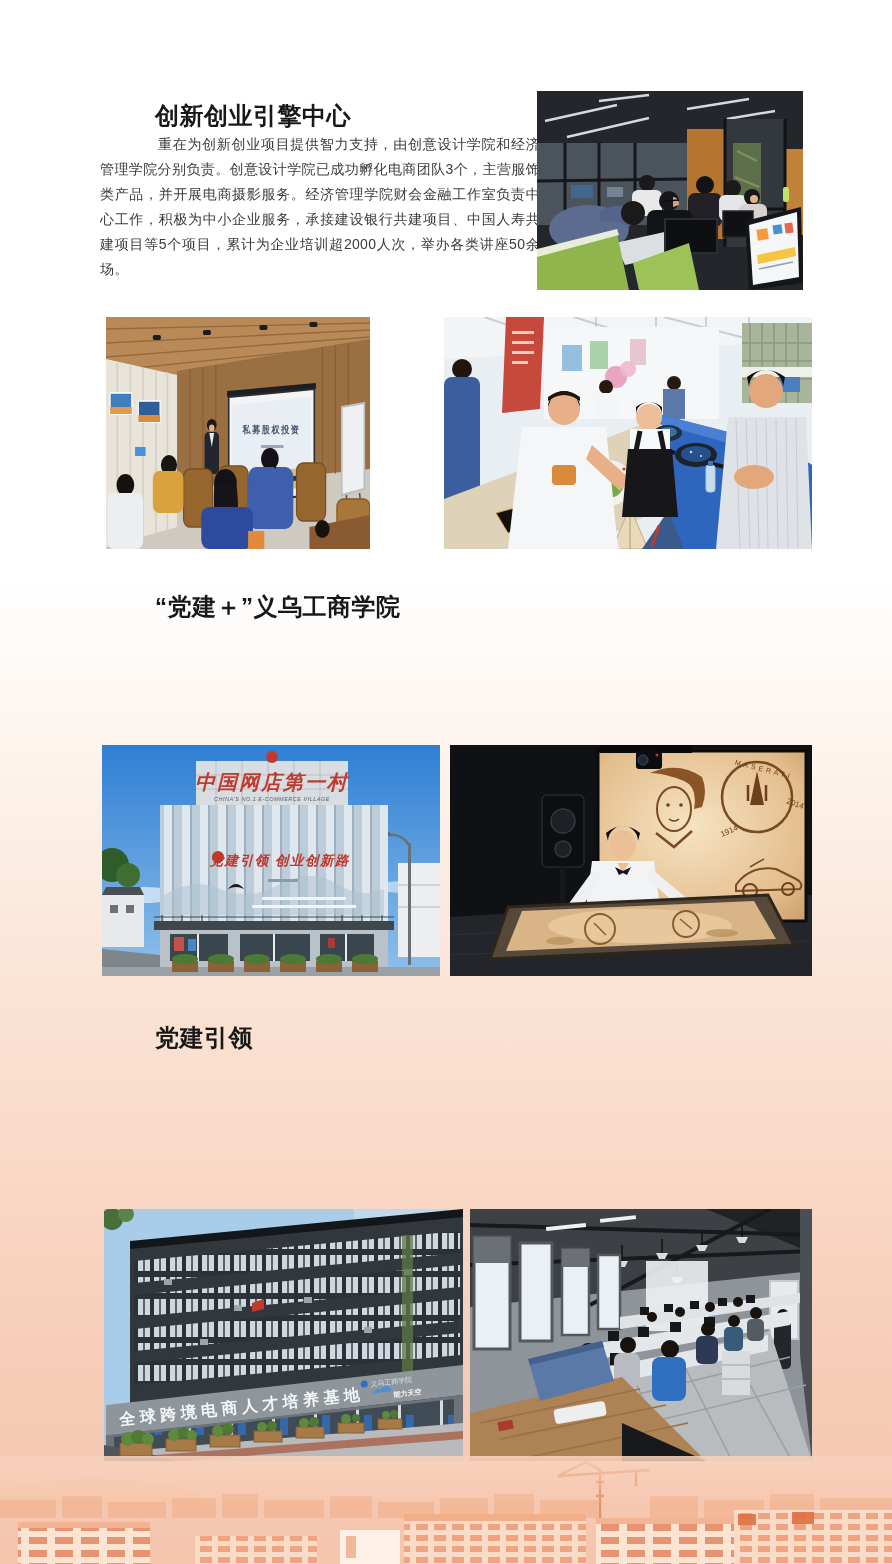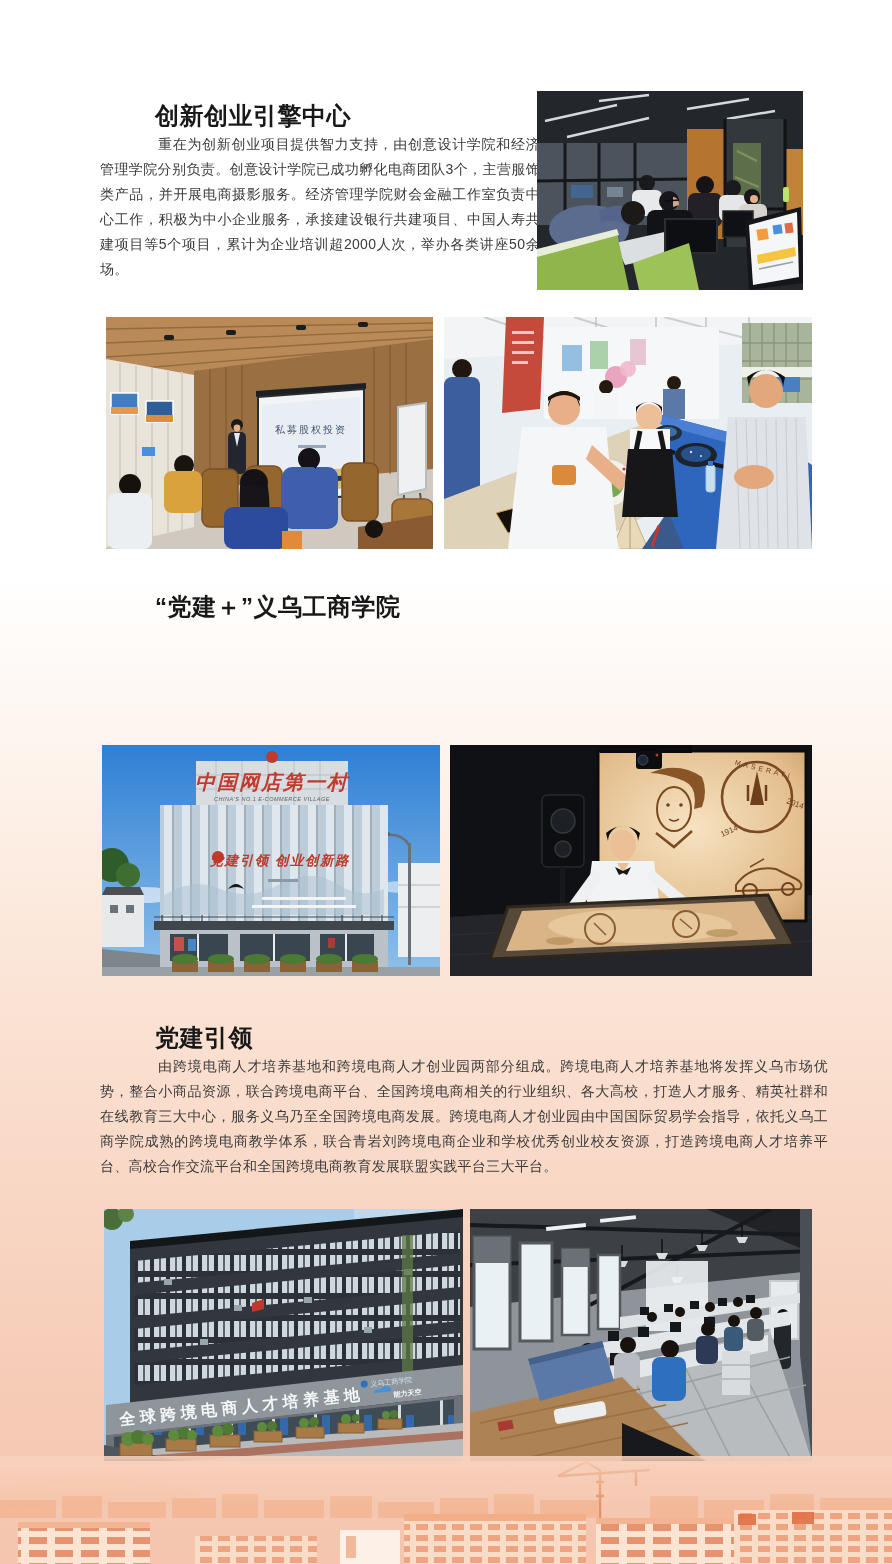--- a/index.html
+++ b/index.html
@@ -101,21 +101,21 @@
         <polygon points="212,134 260,121 262,186 216,194" fill="#f4f6f8"></polygon>
         <rect x="220" y="138" width="11" height="11" fill="#f59b3e" transform="rotate(-8 225 143)"></rect>
         <rect x="236" y="134" width="9" height="9" fill="#4a90d9" transform="rotate(-8 240 138)"></rect>
         <rect x="248" y="132" width="8" height="10" fill="#e06a4a" transform="rotate(-8 252 137)"></rect>
         <polygon points="220,164 258,156 259,165 221,173" fill="#f5c542"></polygon>
         <line x1="222" y1="178" x2="256" y2="171" stroke="#9aa0a8" stroke-width="1.5"></line>
       </g>
     </svg>
   </figure>
 
-  <figure class="photo" style="left:106px;top:317px;width:327px;height:232px;margin:0;">
+  <figure class="photo" style="left:106px;top:317px;width:264px;height:232px;margin:0;font-weight:bold;">
     <svg viewBox="0 0 327 232" preserveAspectRatio="none">
       <rect x="0" y="0" width="327" height="232" fill="#cfc9bf"></rect>
 
       <polygon points="0,0 327,0 327,40 0,82" fill="#b98a57"></polygon>
       <g stroke="#8a6238" stroke-width="1.4" opacity="0.8">
         <line x1="0" y1="12" x2="327" y2="6"></line>
           <line x1="0" y1="26" x2="327" y2="13"></line>
         <line x1="0" y1="40" x2="327" y2="20"></line>
           <line x1="0" y1="54" x2="327" y2="27"></line>
         <line x1="0" y1="68" x2="327" y2="34"></line>
@@ -512,21 +512,20 @@
         <circle cx="236" cy="179" r="13" fill="none" stroke="#8a5e32" stroke-width="2"></circle>
         <line x1="144" y1="178" x2="156" y2="190" stroke="#8a5e32" stroke-width="1.5"></line>
         <line x1="230" y1="174" x2="242" y2="184" stroke="#8a5e32" stroke-width="1.5"></line>
         <ellipse cx="110" cy="196" rx="14" ry="4" fill="#b8935e" opacity="0.8"></ellipse>
         <ellipse cx="272" cy="188" rx="16" ry="4" fill="#b8935e" opacity="0.8"></ellipse>
       </g>
     </svg>
   </figure>
 
   <h2 class="sec-title" style="top:1012px;">党建引领</h2>
-  <p class="sec-body" style="top:1038px;width:728px;">由跨境电商人才培养基地和跨境电商人才创业园两部分组成。跨境电商人才培养基地将发挥义乌市场优势，整合小商品资源，联合跨境电商平台、全国跨境电商相关的行业组织、各大高校，打造人才服务、精英社群和在线教育三大中心，服务义乌乃至全国跨境电商发展。跨境电商人才创业园由中国国际贸易学会指导，依托义乌工商学院成熟的跨境电商教学体系，联合青岩刘跨境电商企业和学校优秀创业校友资源，打造跨境电商人才培养平台、高校合作交流平台和全国跨境电商教育发展联盟实践平台三大平台。</p>
 
   <figure class="photo" style="left:104px;top:1209px;width:359px;height:252px;margin:0;">
     <svg viewBox="0 0 359 252" preserveAspectRatio="none">
       <defs>
         <pattern id="b-win" width="16" height="22" patternUnits="userSpaceOnUse">
           <rect width="16" height="22" fill="#2b3136"></rect>
           <rect x="2" y="2" width="12" height="16" fill="#cfd8de"></rect>
           <rect x="7" y="2" width="2" height="16" fill="#5a646b"></rect>
         </pattern>
         <pattern id="b-shop" width="42" height="40" patternUnits="userSpaceOnUse">

